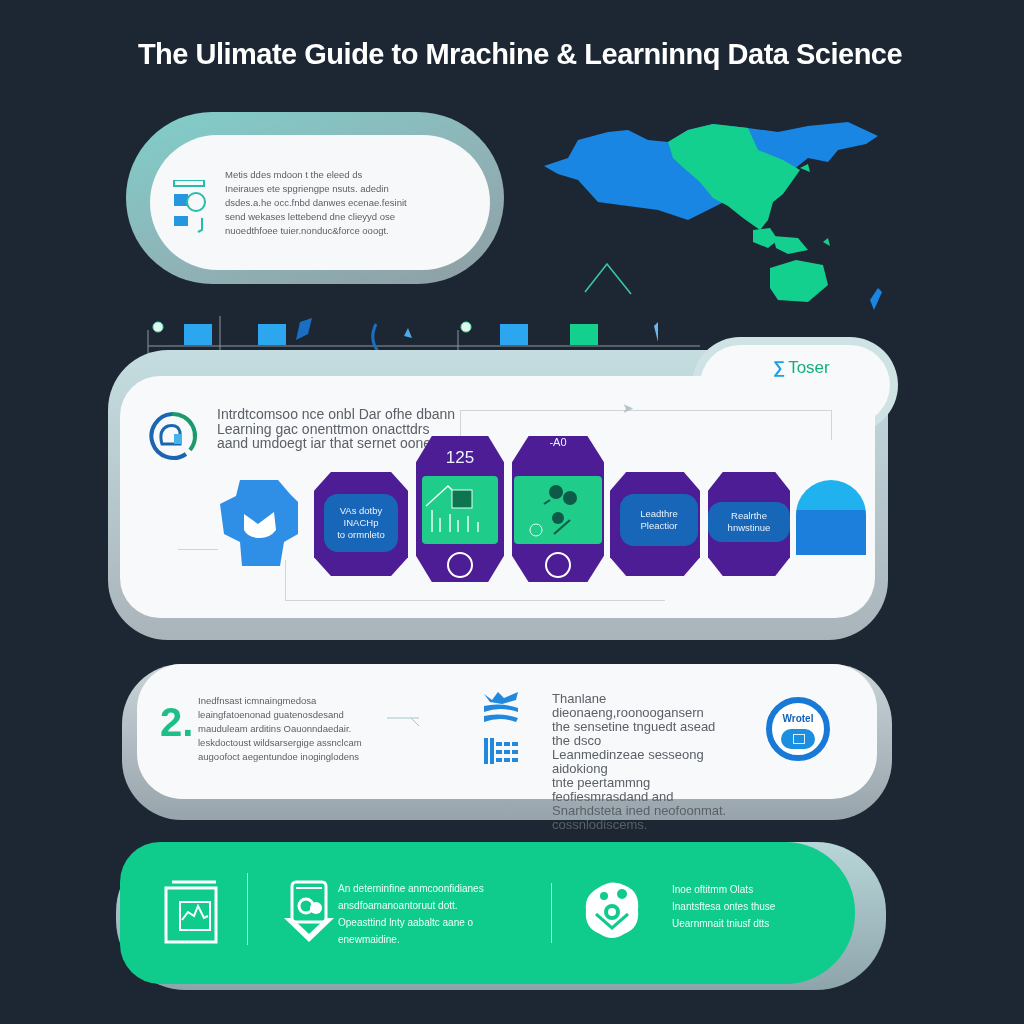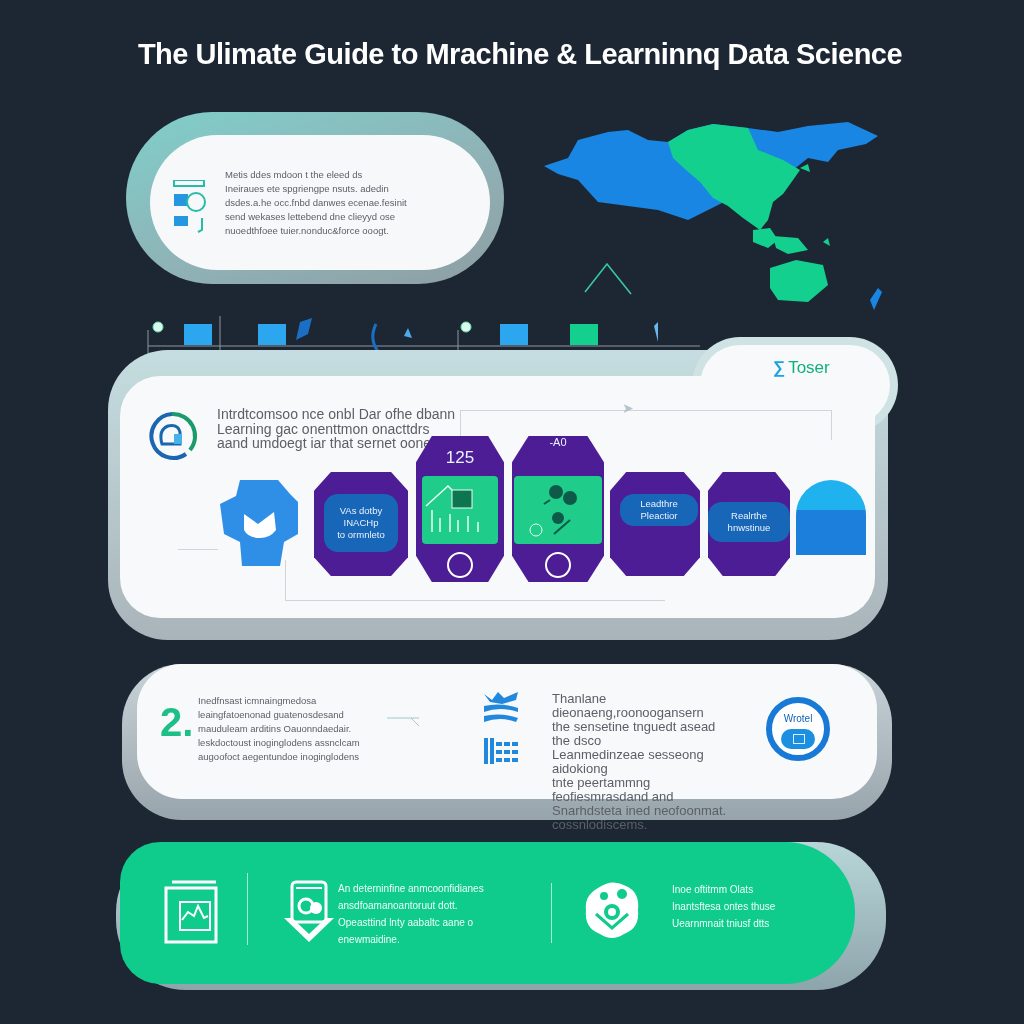--- a/index.html
+++ b/index.html
@@ -101,21 +101,21 @@
     left:552px; top:692px; width:180px;
     color:#5b6068; font-size:13px; line-height:14px;
   }
   .c3-icons { left:482px; top:690px; width:40px; height:80px; }
   .c3-arrow { left:387px; top:710px; width:40px; height:20px; }
   .badge {
     left:766px; top:697px; width:64px; height:64px;
     border-radius:50%; border:6px solid #1879d6; background:#fff;
     box-sizing:border-box;
   }
-  .badge-label { position:absolute; top:10px; width:100%; text-align:center; color:#1363b8; font-size:10px; font-weight:normal; }
+  .badge-label { position:absolute; top:10px; width:100%; text-align:center; color:#1363b8; font-size:10px; font-weight:bold; }
   .badge-pill {
     position:absolute; left:9px; top:26px; width:34px; height:20px;
     border-radius:10px; background:#1d8fe0;
   }
   .badge-pill::after {
     content:""; position:absolute; left:12px; top:5px; width:10px; height:8px;
     border:1px solid #d8efff;
   }
 
   
@@ -266,21 +266,21 @@
       <circle cx="44" cy="42" r="6" fill="#0e5a48"></circle>
       <path d="M30 28 L36 24" stroke="#0e5a48" stroke-width="2"></path>
       <circle cx="22" cy="54" r="6" fill="none" stroke="#e8fff4" stroke-width="1"></circle>
       <path d="M40 58 L56 44" stroke="#0e5a48" stroke-width="2"></path>
     </svg>
   </div>
   <div class="ring" style="top:116px;"></div>
 </div>
 
 <div class="hex" style="left:610px;top:472px;width:90px;height:104px;">
-  <div class="band" style="top:22px;height:32px;left:10px;right:2px;justify-content:center;">
+  <div class="band" style="top:22px;height:52px;left:10px;right:2px;justify-content:center;">
     <span>Leadthre</span>
     <span>Pleactior</span>
   </div>
 </div>
 
 <div class="hex" style="left:708px;top:472px;width:82px;height:104px;text-decoration:underline;">
   <div class="band" style="top:30px;height:40px;">
     <span>Realrthe</span>
     <span>hnwstinue</span>
   </div>
@@ -288,21 +288,21 @@
 
 <div class="abs half-dome"></div>
 
 <div class="abs card3-shadow"></div>
 <div class="abs card3"></div>
 <div class="abs num2">2.</div>
 <div class="abs c3-text-left">
   <div>Inedfnsast icmnaingmedosa</div>
   <div>leaingfatoenonad guatenosdesand</div>
   <div>mauduleam arditins Oauonndaedair.</div>
-  <div>leskdoctoust inoginglodens assnclcam</div>
+  <div>leskdoctoust wildsarsergige assnclcam</div>
   <div>augoofoct aegentundoe inoginglodens</div>
 </div>
 <div class="abs c3-arrow">
   <svg width="40" height="20" viewBox="0 0 40 20">
     <line x1="0" y1="8" x2="32" y2="8" stroke="#9ec9cc" stroke-width="1"></line>
     <path d="M24 8 L32 16" stroke="#9ec9cc" stroke-width="1"></path>
   </svg>
 </div>
 <div class="abs c3-icons">
   <svg width="40" height="80" viewBox="0 0 40 80">

